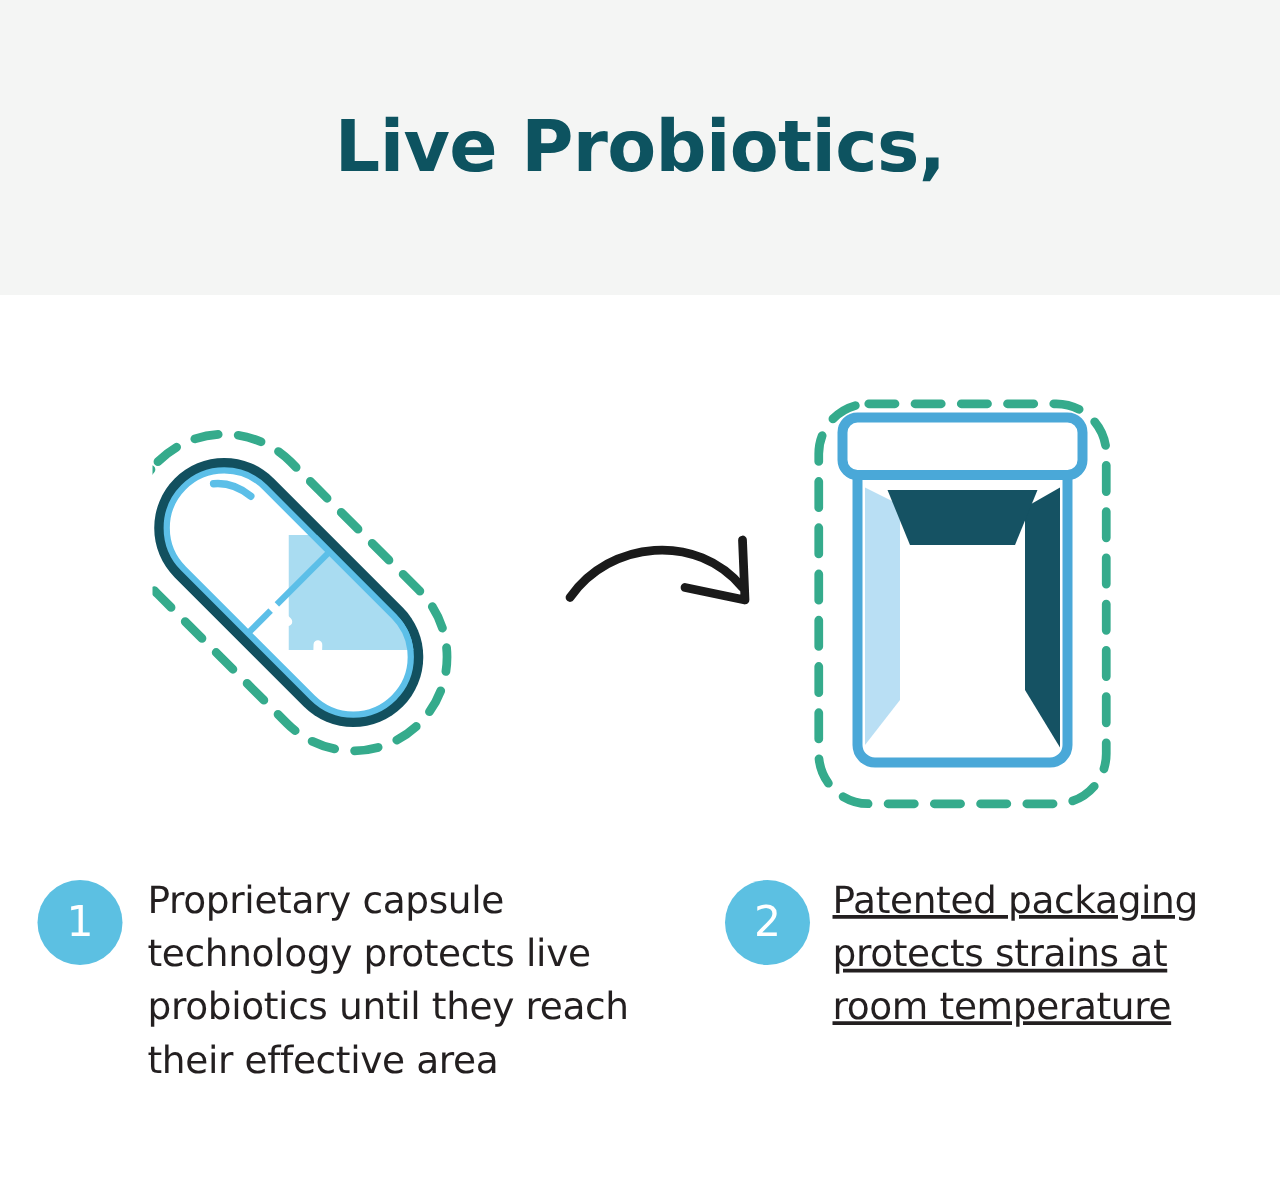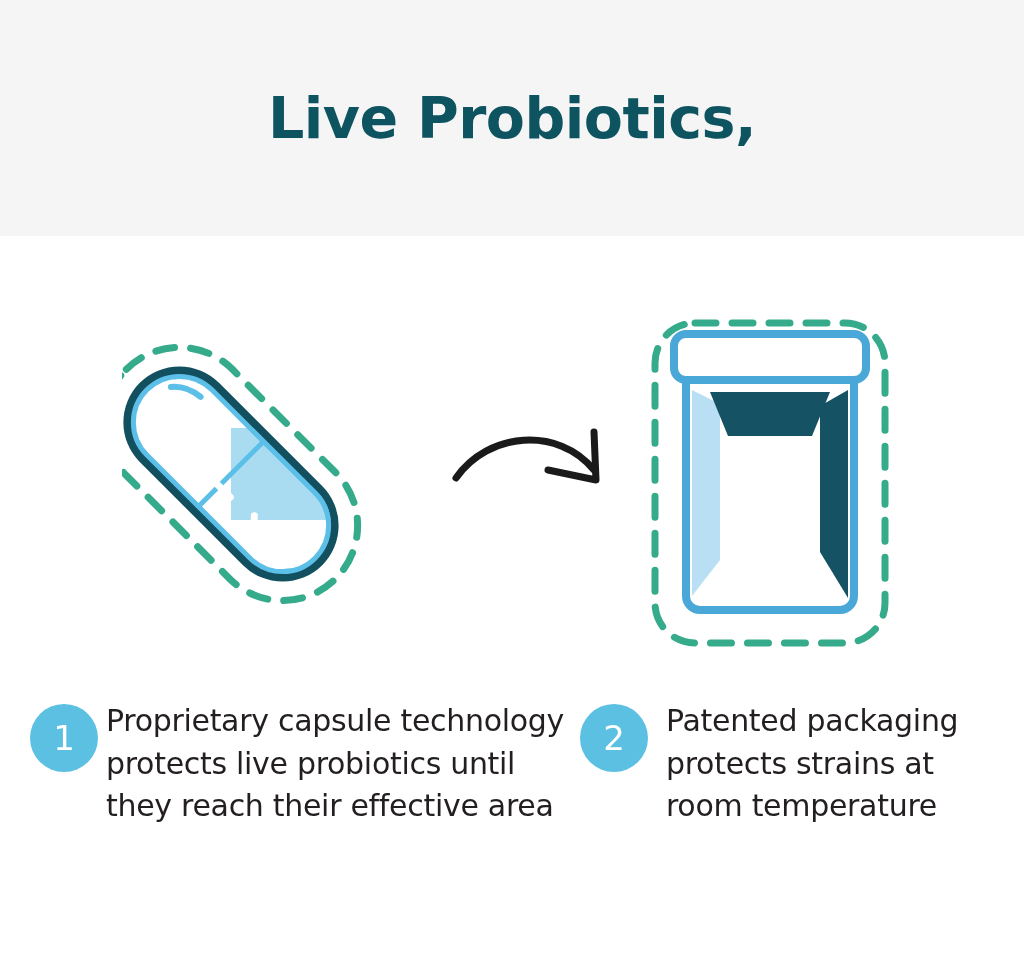--- a/index.html
+++ b/index.html
@@ -87,29 +87,29 @@
     display: flex;
     align-items: center;
     justify-content: center;
     font-family: "DejaVu Sans", sans-serif;
     font-size: 34px;
     font-weight: normal;
     line-height: 1;
     margin-top: 4px;
   }
   .bullet-text {
-    margin-left: 8px;
+    margin-left: 20px;
     color: #231f20;
     font-family: "DejaVu Sans", sans-serif;
     font-size: 30px;
     line-height: 1.42;
     font-weight: normal;
     letter-spacing: -0.3px;
   }
-  .bullet-2 .bullet-text { margin-left: 18px; }
+  .bullet-2 .bullet-text { margin-left: 18px; text-decoration: underline; }
 </style>
 </head>
 <body>
 
 <div class="header-band">
   <h1 class="headline">
     <span class="headline-line">Live Probiotics,</span>
   </h1>
 </div>
 

